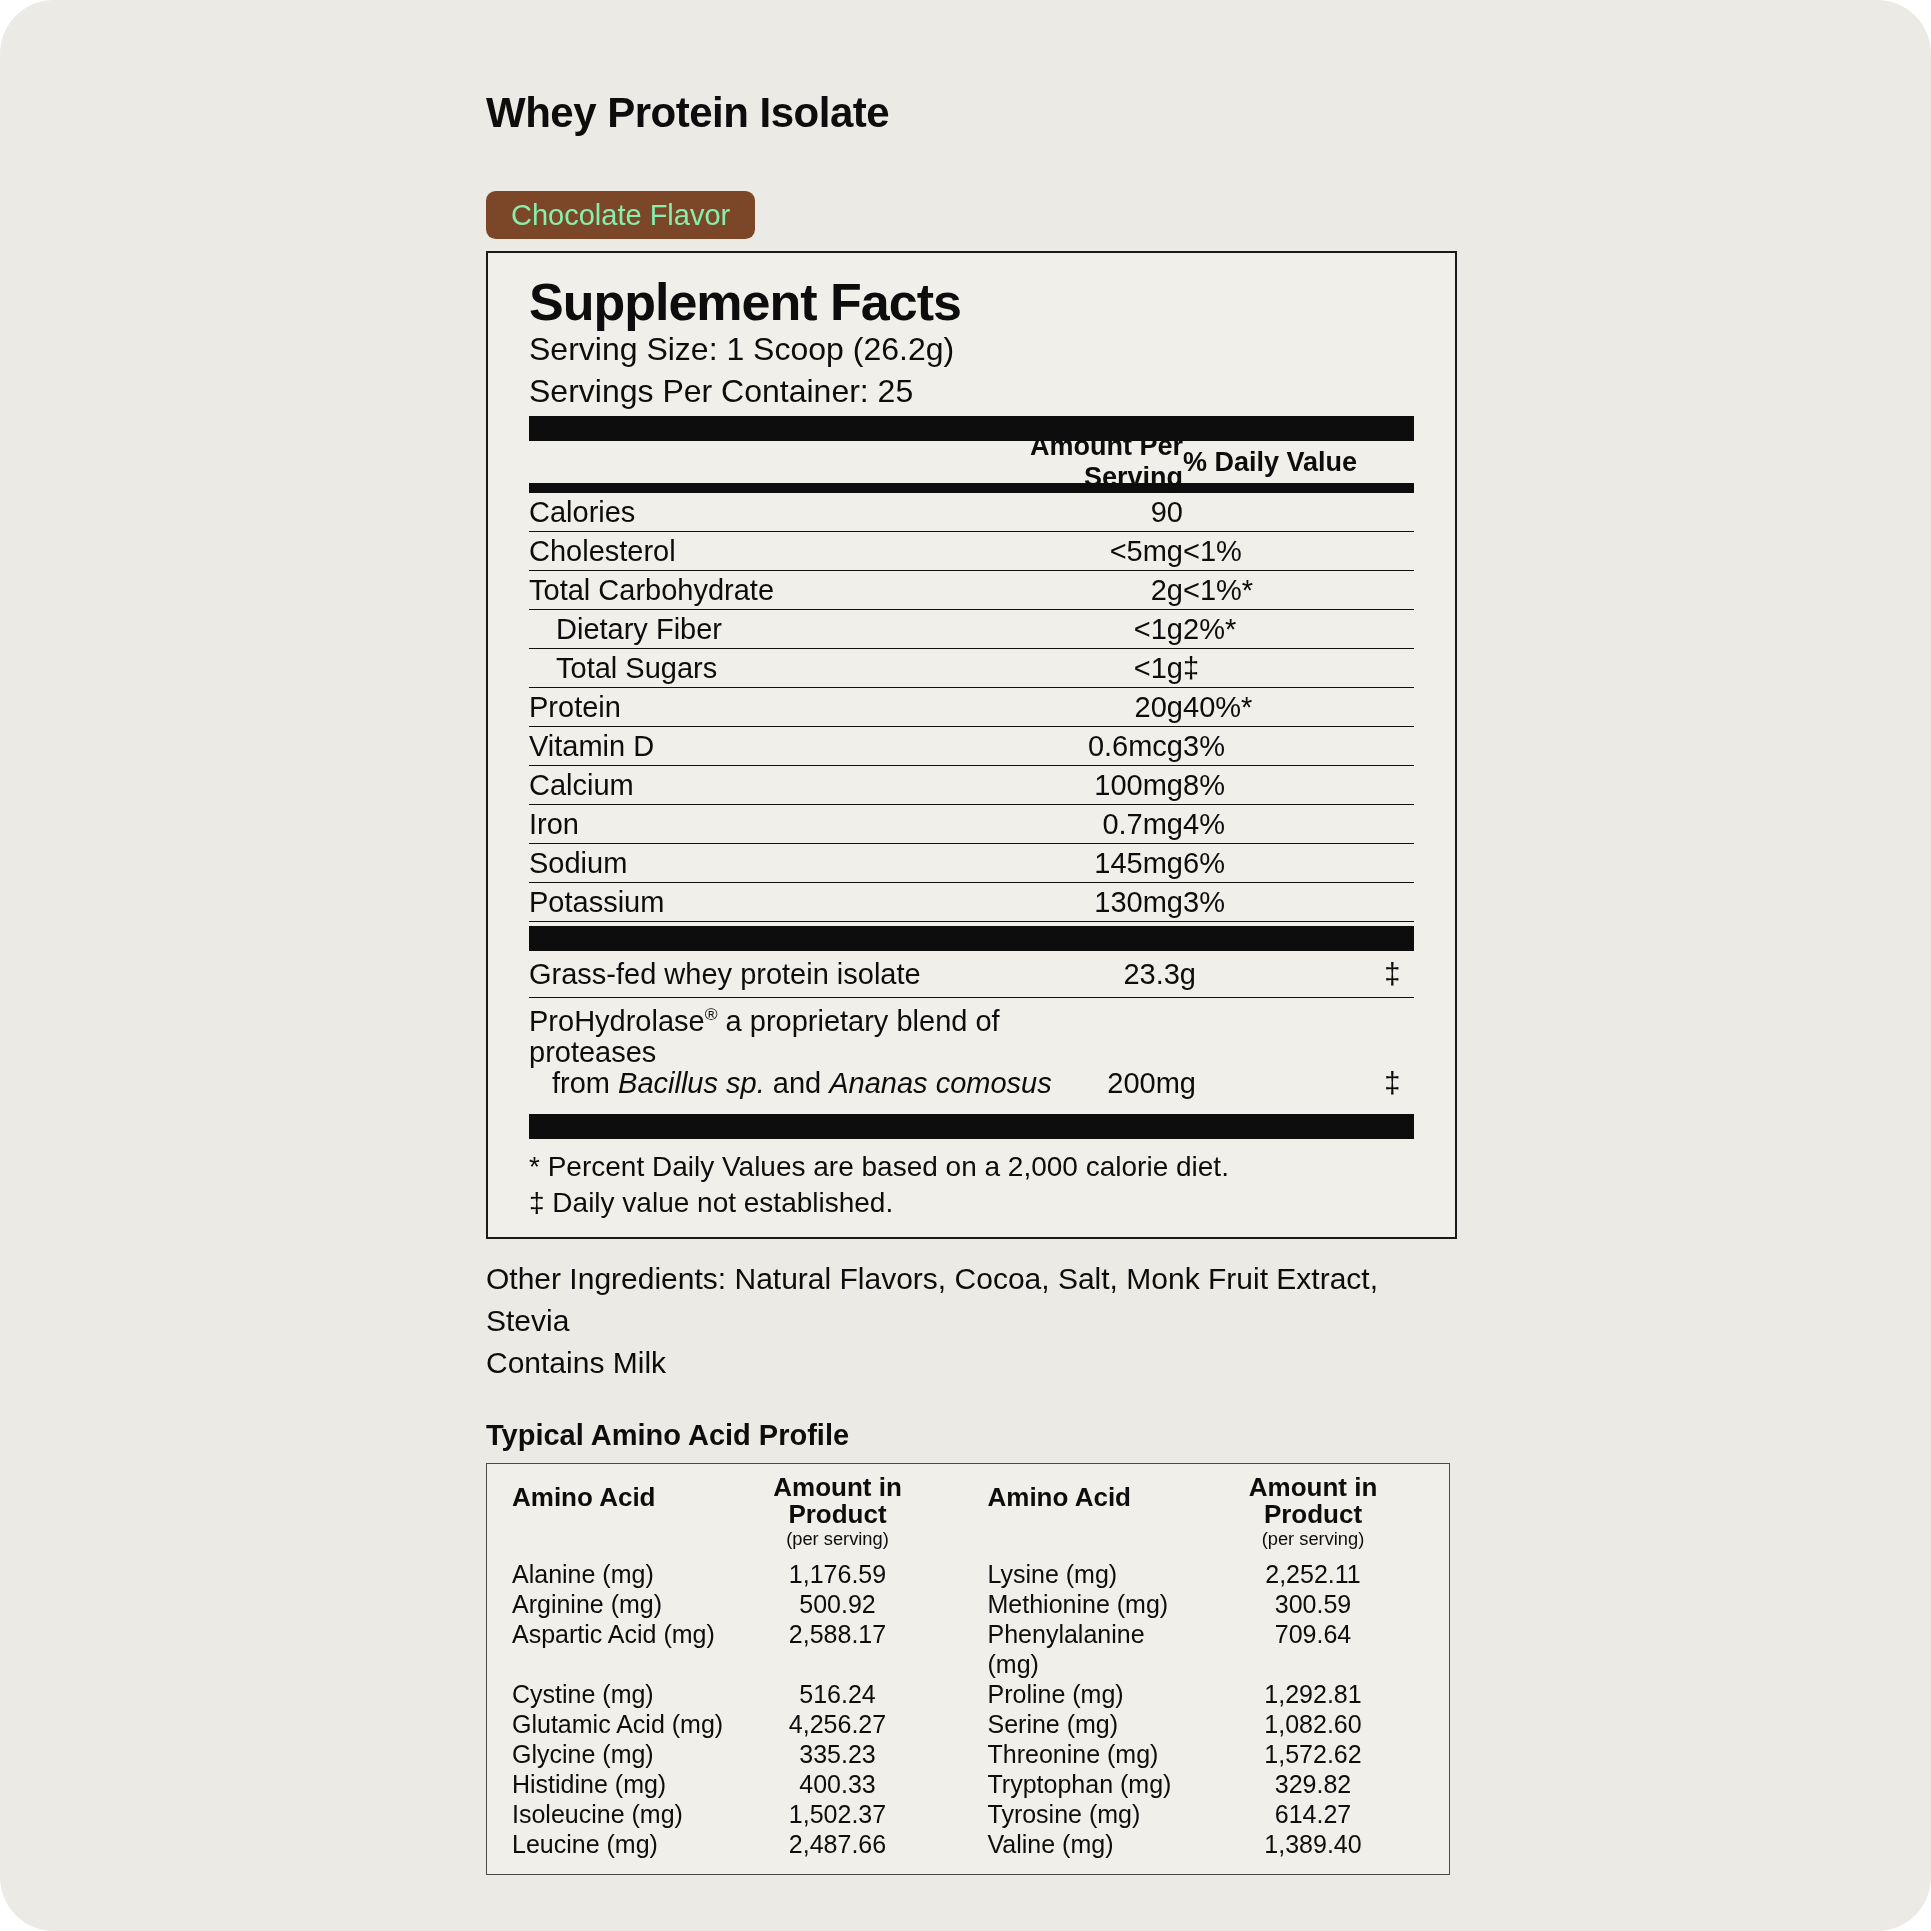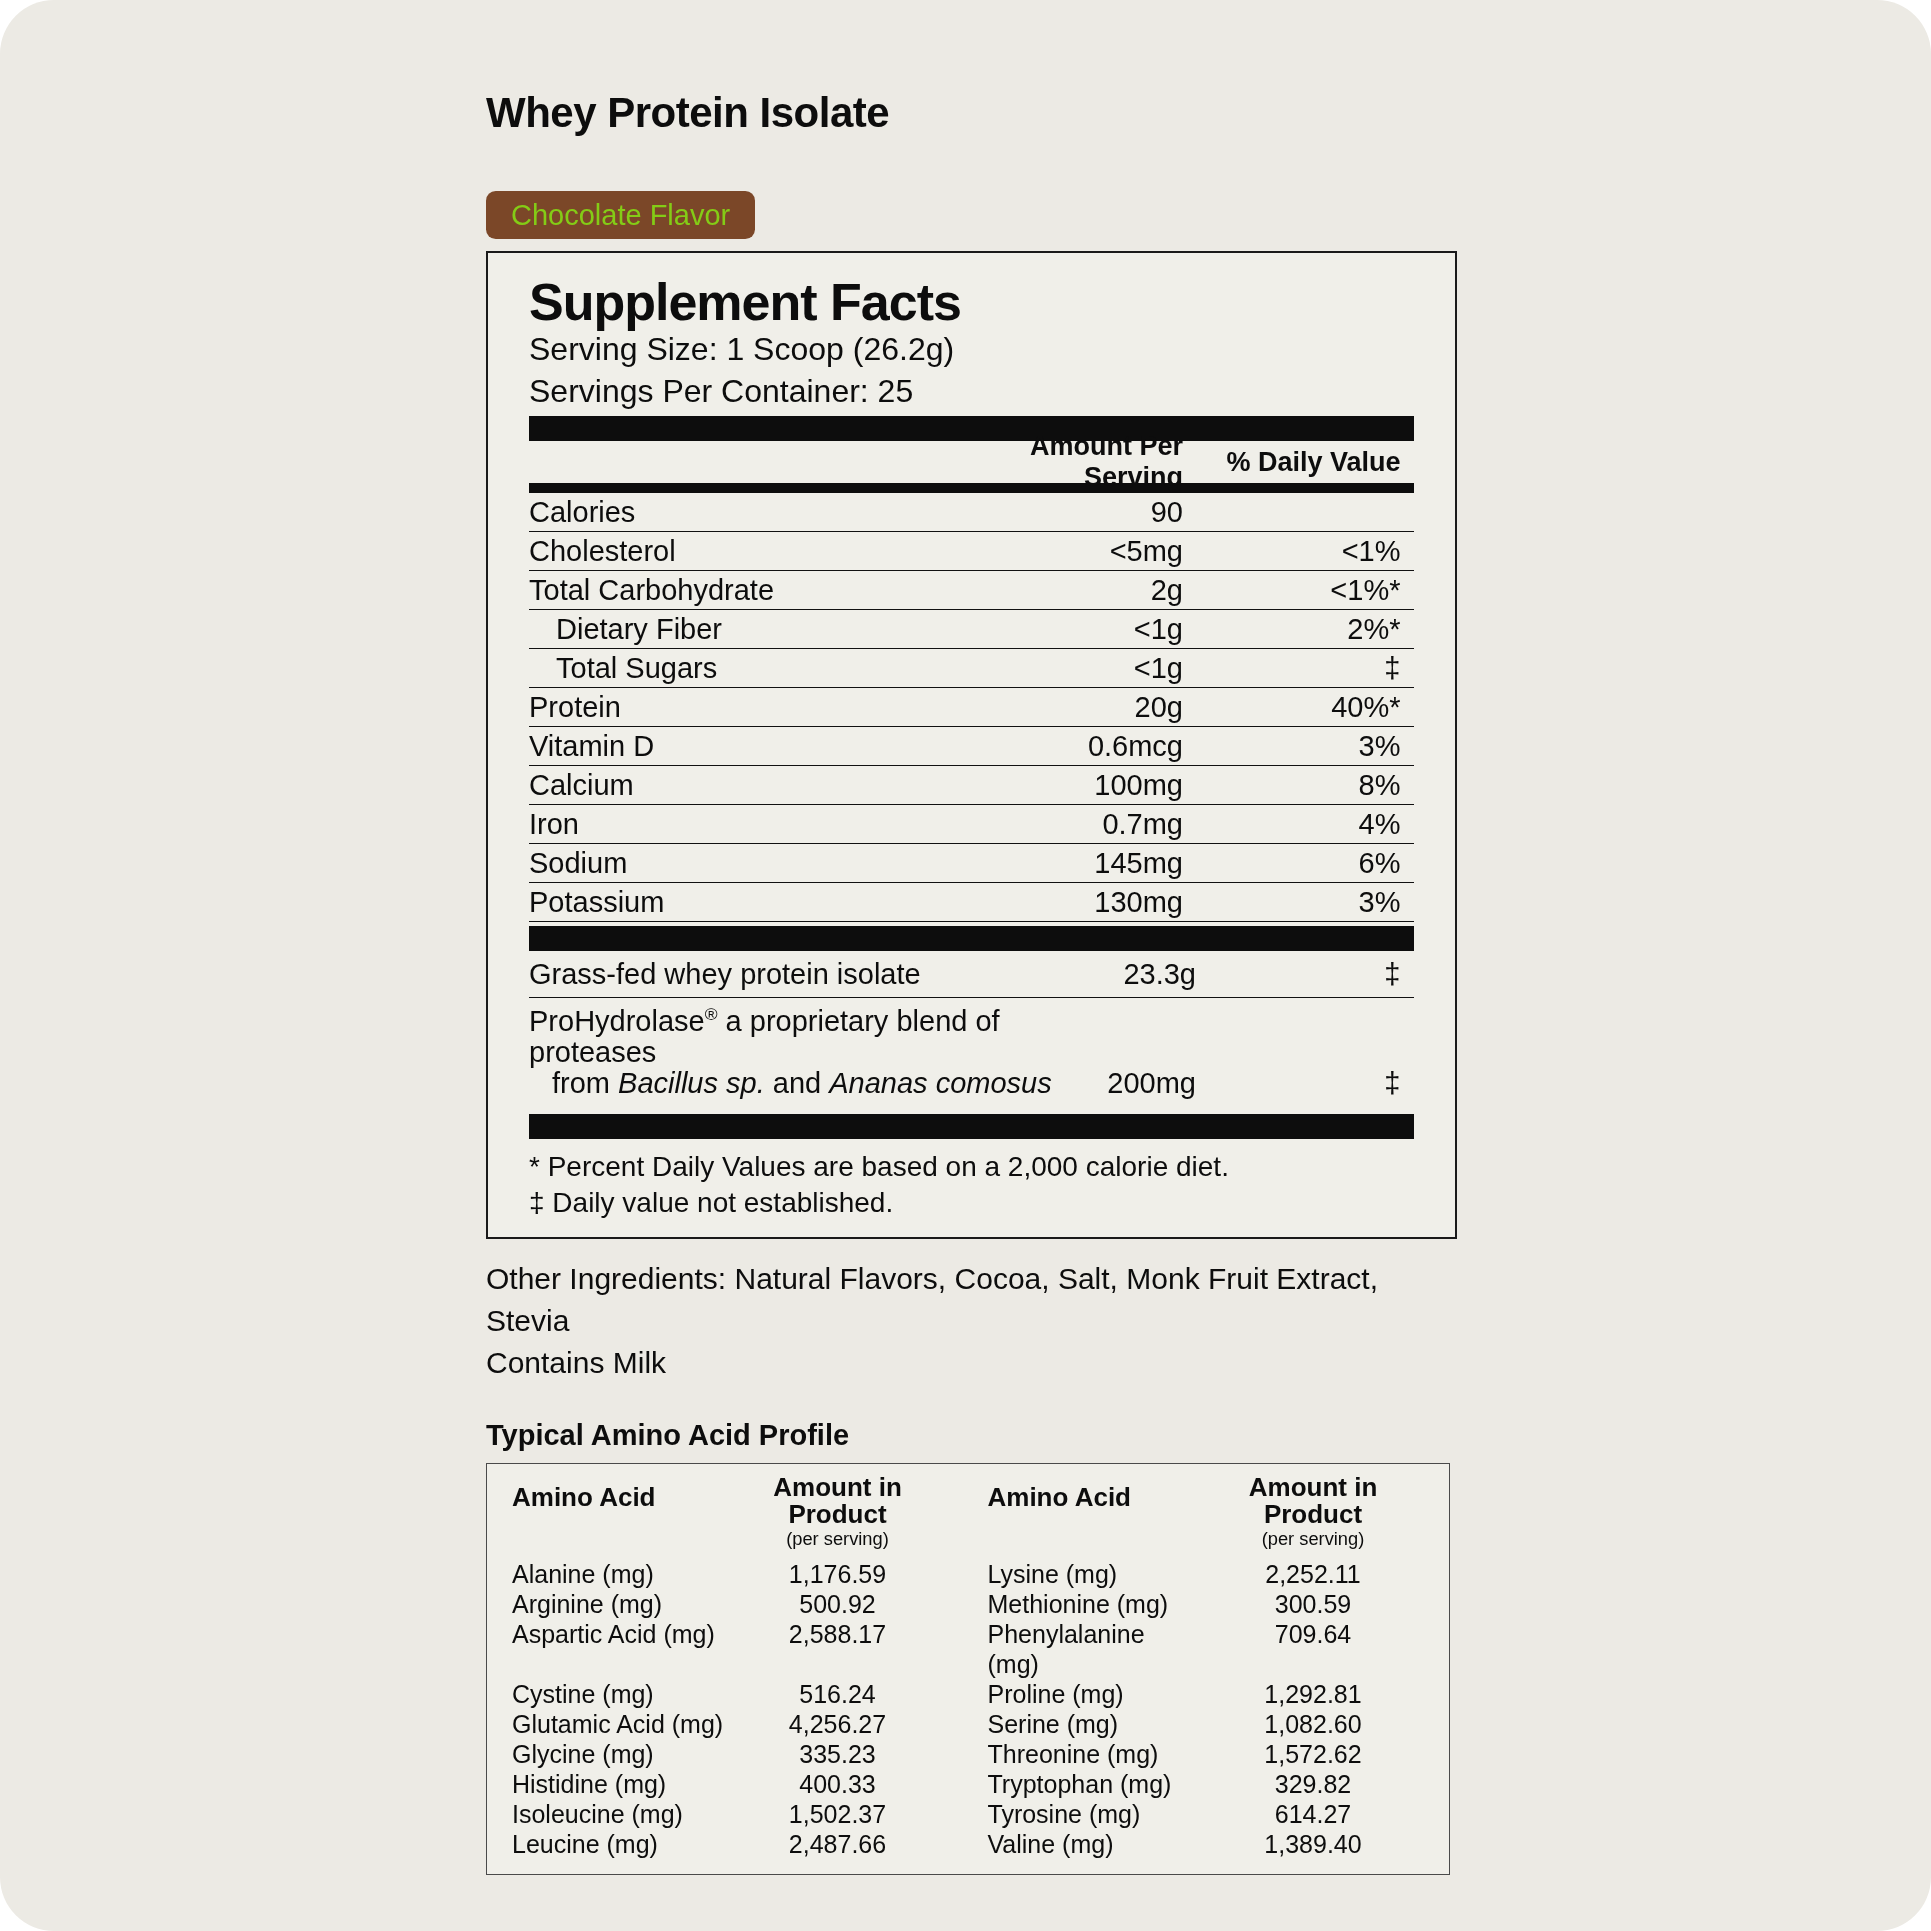--- a/index.html
+++ b/index.html
@@ -12,40 +12,40 @@
     color:#0D0D0D;
     overflow:hidden;
     box-sizing:border-box;
   }
   .content{position:absolute;left:486px;top:0;width:975px;}
 
   
   .title{margin:91px 0 0 0;font-size:42px;font-weight:bold;letter-spacing:-0.5px;line-height:1.05;}
   .flavor-badge{
     display:inline-block;margin-top:56px;
-    background:#7B4728;color:#84cc16;
+    background:#7B4728;color:#86efac;
     font-size:29px;line-height:31px;
     padding:8.7px 25px;border-radius:9.7px;
   }
 
   
   .panel{
     margin-top:12px;box-sizing:border-box;
     width:971px;border:2.9px solid #1A1A1A;background:#F0EFE9;
     padding:23px 41px 15.4px 41px;
   }
   .sf-title{margin:0;font-size:52px;line-height:52px;font-weight:bold;letter-spacing:-1px;}
   .sf-sub{font-size:32px;line-height:42px;}
   .bar{background:#0D0D0D;width:100%;}
   .bar-thick{height:25px;margin-top:3.9px;}
   .bar-med{height:9.7px;}
   .cols-header{display:flex;align-items:center;height:42px;font-size:27px;font-weight:bold;}
   .col-label{flex:1;}
   .col-amt{width:232px;text-align:right;}
-  .col-dv{width:231px;box-sizing:border-box;padding-right:13.5px;text-align:right;}
+  .col-dv{width:231px;box-sizing:border-box;padding-right:13.5px;}
   .row{display:flex;align-items:center;height:39px;box-sizing:border-box;
        border-bottom:1.9px solid #111;font-size:29px;}
   .row:last-of-type{border-bottom:none;}
   .row .indent{padding-left:27px;}
   .sp-row{display:flex;align-items:flex-start;font-size:29px;line-height:31px;
           padding:7.7px 0;border-bottom:1.9px solid #111;}
   .sp-row.no-border{border-bottom:none;padding-bottom:11.6px;align-items:flex-end;}
   .sp-label{width:570px;}
   .sp-amt{width:97px;text-align:right;}
   .sp-dv{flex:1;box-sizing:border-box;padding-right:13.5px;text-align:right;}

